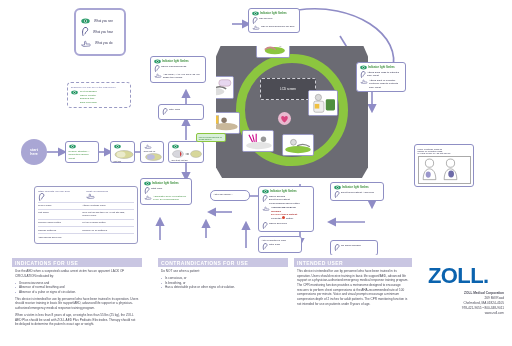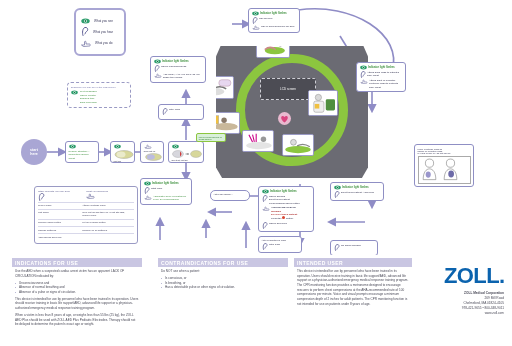--- a/index.html
+++ b/index.html
@@ -727,21 +727,21 @@
       </div>
     </div>
 
     <div class="panel" style="left:294px; top:3px; width:118px;">
       <div class="panel-hdr">INTENDED USER</div>
       <div class="panel-body">
         <p>This device is intended for use by personnel who have been trained in its operation. Users should receive training in basic life support/AED, advanced life support or a physician-authorized emergency medical response training program. The CPR monitoring function provides a metronome designed to encourage rescuers to perform chest compressions at the AHA-recommended rate of 100 compressions per minute. Voice and visual prompts encourage a minimum compression depth of 2 inches for adult patients. The CPR monitoring function is not intended for use on patients under 8 years of age.</p>
       </div>
     </div>
 
-    <div id="zoll-logo" style="left:444px; top:8px;">
+    <div id="zoll-logo" style="left:428px; top:8px;">
       <span>ZOLL</span><span class="dot">.</span>
     </div>
     <div id="zoll-address" style="right:8px; top:36px; width:95px;">
       <div class="co">ZOLL Medical Corporation</div>
       <div>269 Mill Road</div>
       <div>Chelmsford, MA 01824-4105</div>
       <div>978-421-9655 • 800-348-9011</div>
       <div>www.zoll.com</div>
     </div>
   </div>

